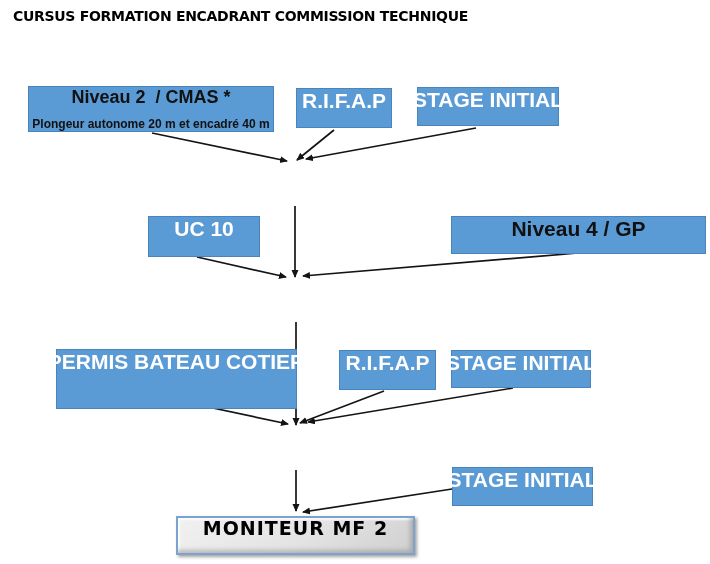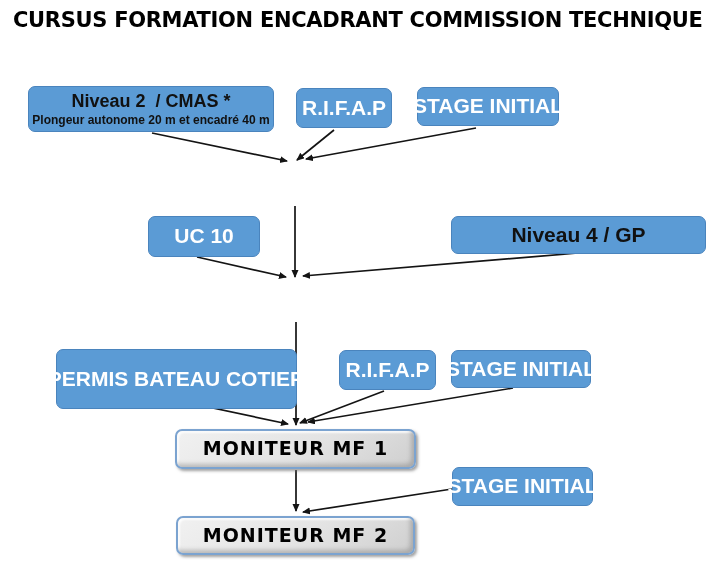--- a/index.html
+++ b/index.html
@@ -16,27 +16,27 @@
   body{font-family:"Liberation Sans",sans-serif;}
   .canvas{
     position:relative;
     width:710px;height:564px;
     background:#ffffff;
     overflow:hidden;
   }
   .title{
     position:absolute;left:13px;top:8px;width:692px;
     font-family:"DejaVu Sans",sans-serif;
-    font-size:21px;font-weight:700;color:#000;
+    font-size:14px;font-weight:700;color:#000;
     letter-spacing:-0.3px;white-space:nowrap;
   }
   svg.connectors{position:absolute;left:0;top:0;width:710px;height:564px;z-index:1;pointer-events:none;}
   .box{
     position:absolute;z-index:2;
-    display:flex;flex-direction:column;align-items:center;justify-content:center;border-radius:7px;
+    display:flex;flex-direction:column;align-items:center;justify-content:space-between;
   }
   .box .lbl{white-space:pre;line-height:1.15;}
   .blue{
     background:var(--box_blue);
     border:1px solid var(--box_blue_border);
   }
   .blue .lbl{
     font-family:"Liberation Sans",sans-serif;
     font-size:21px;font-weight:700;color:var(--text_light);
   }
@@ -132,23 +132,20 @@
   </div>
 
   <div class="box blue" id="rifap2">
     <span class="lbl">R.I.F.A.P</span>
   </div>
 
   <div class="box blue" id="stage2">
     <span class="lbl">STAGE INITIAL</span>
   </div>
 
-  <div class="box gray" id="mf1">
-    <span class="lbl">MONITEUR MF 1</span>
-  </div>
 
   <div class="box blue" id="stage3">
     <span class="lbl">STAGE INITIAL</span>
   </div>
 
   <div class="box gray" id="mf2">
     <span class="lbl">MONITEUR MF 2</span>
   </div>
 
 </div>

